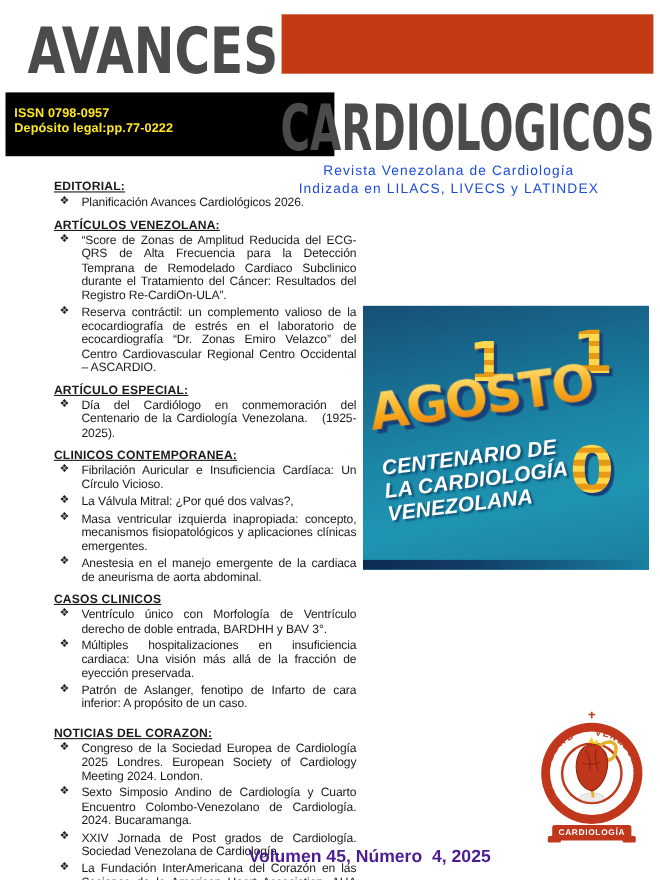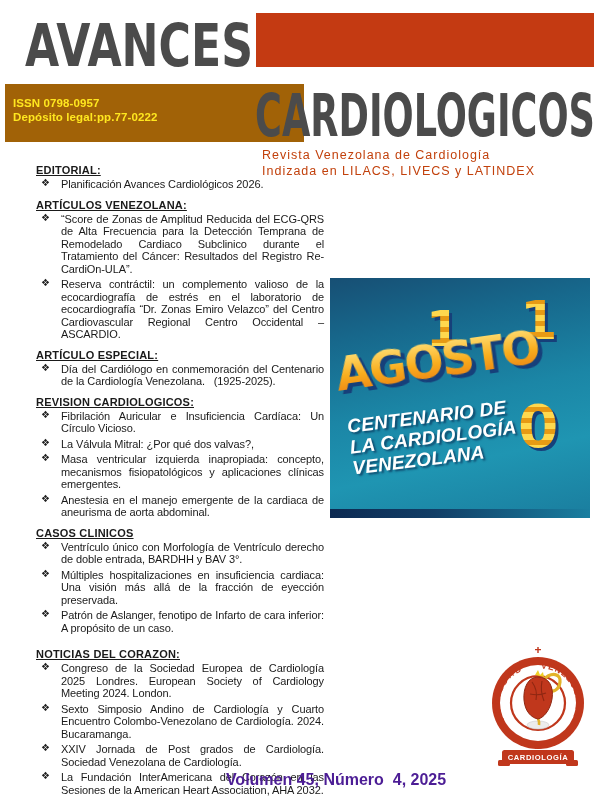--- a/index.html
+++ b/index.html
@@ -3,30 +3,30 @@
 <meta charset="utf-8">
 <style>
   html,body{margin:0;padding:0;background:#888;}
   #page{position:relative;width:600px;height:800px;background:#ffffff;overflow:hidden;
         font-family:"Liberation Sans",sans-serif;color:#1a1a1a;}
 
   
   .red-block-top{position:absolute;left:256px;top:13px;width:338px;height:54px;background:#c43a12;}
   .avances-svg{position:absolute;left:22px;top:6px;width:236px;height:74px;}
   .avances-svg text{font-family:"DejaVu Sans",sans-serif;font-weight:bold;fill:#4b4b4b;}
-  .red-block-left{position:absolute;left:5px;top:84px;width:299px;height:58px;background:#a16207;}
+  .red-block-left{position:absolute;left:5px;top:84px;width:299px;height:58px;background:#000000;}
   .issn-box{position:absolute;left:8px;top:12px;color:#ffe71f;font-size:11.5px;font-weight:bold;line-height:14px;letter-spacing:.1px;}
   .cardio-svg{position:absolute;left:252px;top:74px;width:346px;height:74px;}
   .cardio-svg text{font-family:"DejaVu Sans",sans-serif;font-weight:bold;fill:#4b4b4b;}
-  .subtitle{position:absolute;left:262px;top:147px;width:336px;text-align:left;color:#c2410c;
+  .subtitle{position:absolute;left:240px;top:147px;width:336px;text-align:center;color:#1d4ed8;
             font-size:12.5px;line-height:16px;letter-spacing:1px;}
 
   
   .toc{position:absolute;left:32px;top:164px;width:292px;}
-  .sec{margin:0 0 8px 4px;}
+  .sec{margin:0 0 8px 17px;}
   .sec-gap{margin-top:14px;}
   .sec h3{margin:0 0 2px 0;font-size:11px;font-weight:bold;text-decoration:underline;letter-spacing:.2px;}
   .item{position:relative;padding-left:25px;margin:0 0 3px 0;font-size:11px;line-height:12.5px;
         text-align:justify;letter-spacing:-.1px;}
   .item .b{position:absolute;left:5px;top:-1px;font-size:10px;color:#222;}
 
   
   .poster{position:absolute;left:330px;top:278px;width:260px;height:240px;overflow:hidden;
           background:linear-gradient(168deg,#174f74 0%,#17688c 22%,#1b86a6 50%,#1f95b2 72%,#1a7d9e 100%);}
   .poster::after{content:"";position:absolute;left:0;bottom:0;width:100%;height:9px;
@@ -93,21 +93,21 @@
       <div class="item"><span class="b">❖</span><span>“Score de Zonas de Amplitud Reducida del ECG-QRS de Alta Frecuencia para la Detección Temprana de Remodelado Cardiaco Subclinico durante el Tratamiento del Cáncer: Resultados del Registro Re-CardiOn-ULA”.</span></div>
       <div class="item"><span class="b">❖</span><span>Reserva contráctil: un complemento valioso de la ecocardiografía de estrés en el laboratorio de ecocardiografía “Dr. Zonas Emiro Velazco” del Centro Cardiovascular Regional Centro Occidental – ASCARDIO.</span></div>
     </div>
 
     <div class="sec">
       <h3>ARTÍCULO ESPECIAL:</h3>
       <div class="item"><span class="b">❖</span><span>Día del Cardiólogo en conmemoración del Centenario de la Cardiología Venezolana.&nbsp;&nbsp; (1925-2025).</span></div>
     </div>
 
     <div class="sec">
-      <h3>REVISION CARDIOLOGICOS:</h3>
+      <h3>CLINICOS CONTEMPORANEA:</h3>
       <div class="item"><span class="b">❖</span><span>Fibrilación Auricular e Insuficiencia Cardíaca: Un Círculo Vicioso.</span></div>
       <div class="item"><span class="b">❖</span><span>La Válvula Mitral: ¿Por qué dos valvas?,</span></div>
       <div class="item"><span class="b">❖</span><span>Masa ventricular izquierda inapropiada: concepto, mecanismos fisiopatológicos y aplicaciones clínicas emergentes.</span></div>
       <div class="item"><span class="b">❖</span><span>Anestesia en el manejo emergente de la cardiaca de aneurisma de aorta abdominal.</span></div>
     </div>
 
     <div class="sec">
       <h3>CASOS CLINICOS</h3>
       <div class="item"><span class="b">❖</span><span>Ventrículo único con Morfología de Ventrículo derecho de doble entrada, BARDHH y BAV 3°.</span></div>
       <div class="item"><span class="b">❖</span><span>Múltiples hospitalizaciones en insuficiencia cardiaca: Una visión más allá de la fracción de eyección preservada.</span></div>

